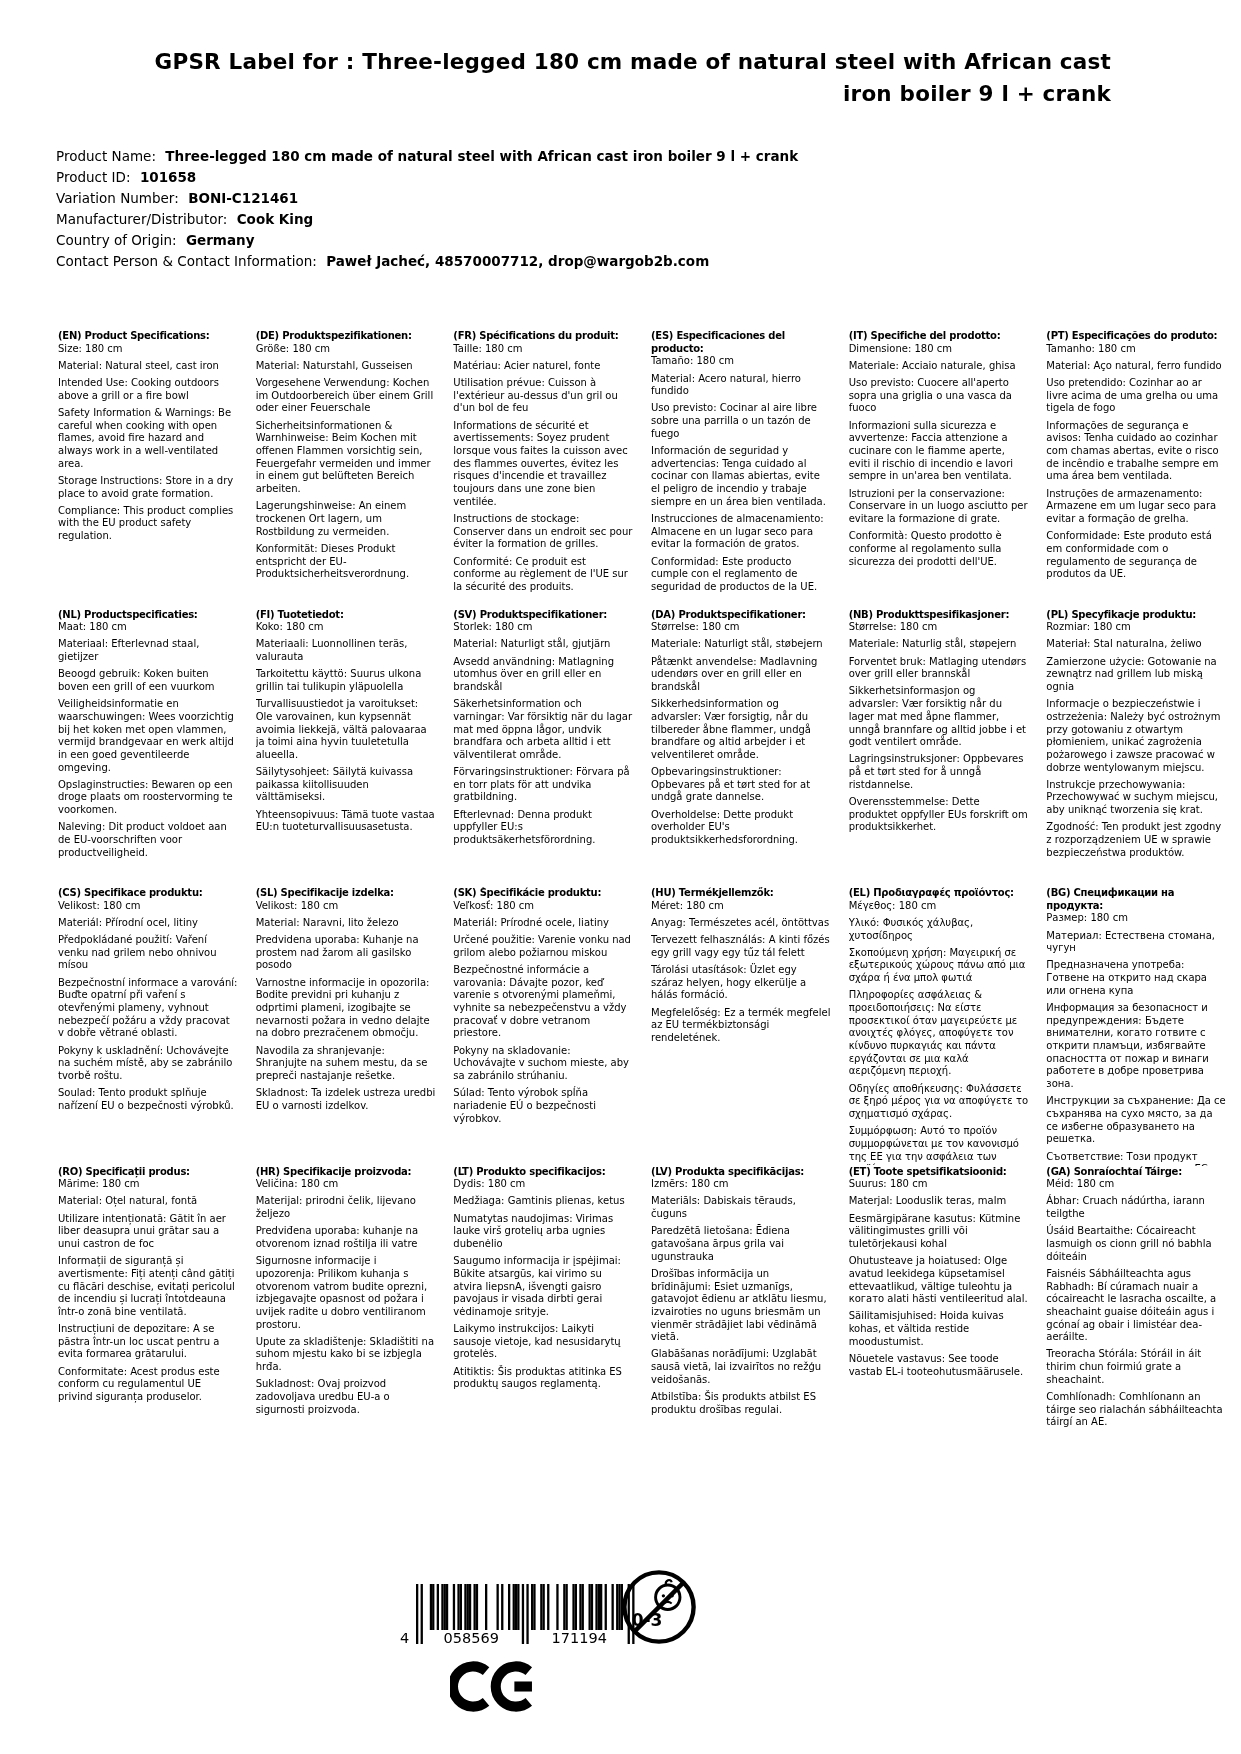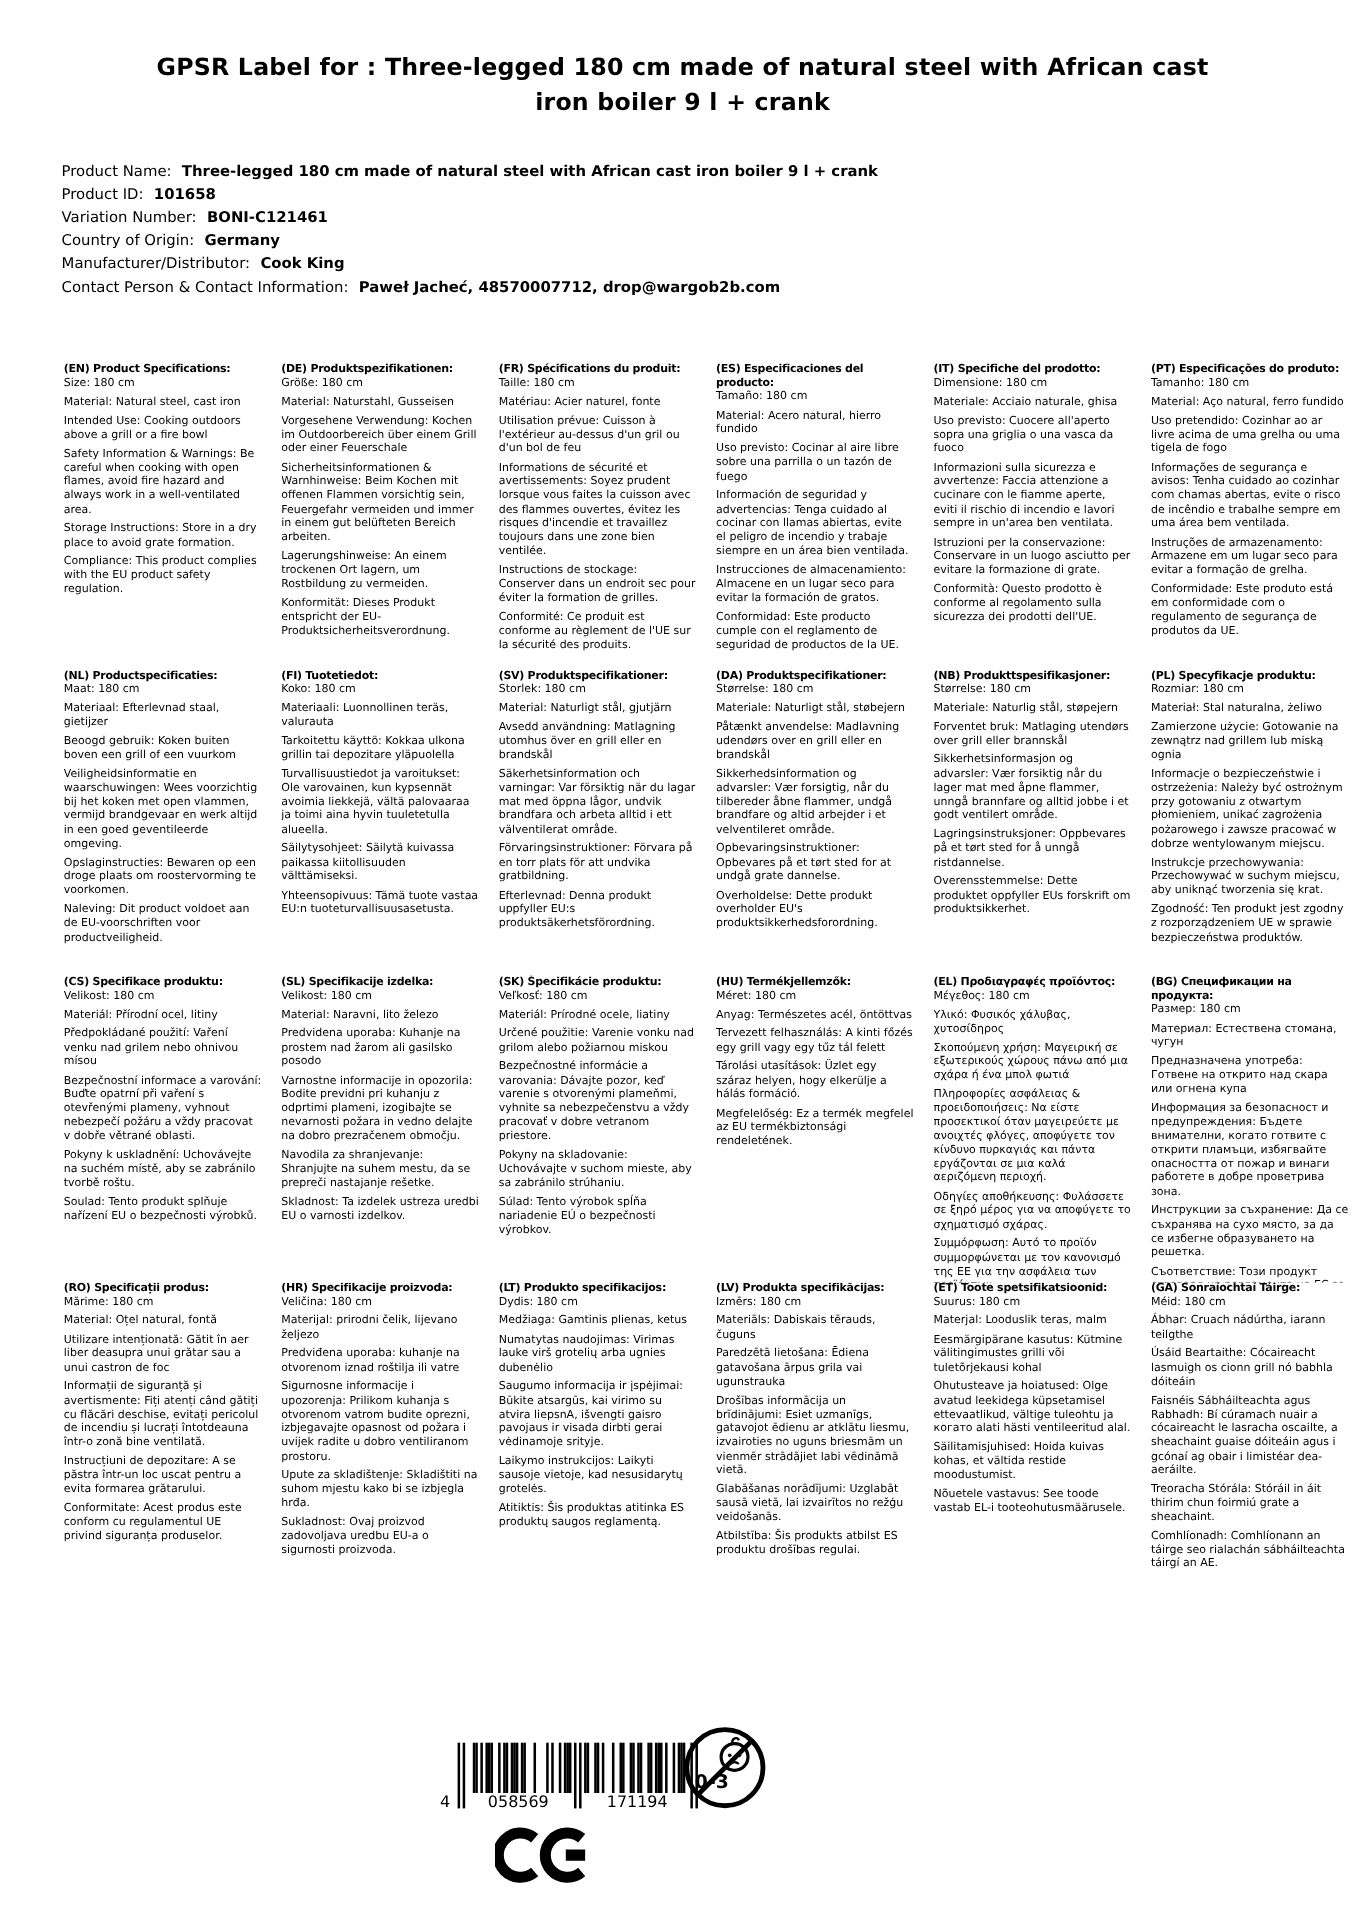--- a/index.html
+++ b/index.html
@@ -1,20 +1,20 @@
 <!DOCTYPE html>
 <html><head>
 <meta charset="utf-8">
 <style>
   *{margin:0;padding:0;box-sizing:border-box}
   html,body{background:#ffffff}
   body{width:1241px;font-family:"DejaVu Sans","Liberation Sans",sans-serif;color:#000}
   .page{position:relative;width:1241px;height:1754px;background:#fff;overflow:hidden}
 
-  .doc-title{position:absolute;top:46px;left:130px;right:130px;text-align:center;
+  .doc-title{position:absolute;top:46px;left:130px;right:130px;text-align:right;
     font-size:21.5px;font-weight:bold;line-height:1.5;letter-spacing:.2px}
 
   .product-info{position:absolute;top:146px;left:56px;right:40px;font-size:13.5px;line-height:1.55}
   .info-row{white-space:normal}
   .info-label{font-weight:normal}
   .info-value{font-weight:bold}
 
   .lang-grid{position:absolute;top:330px;left:58px;width:1168px;
     display:grid;grid-template-columns:repeat(6,1fr);column-gap:18px;grid-auto-rows:278.5px}
   .lang-block{overflow:hidden;font-size:10px;line-height:1.27}
@@ -31,22 +31,22 @@
 <body>
 
 <div class="page">
 
   <div class="doc-title">GPSR Label for : Three-legged 180 cm made of natural steel with African cast iron boiler 9 l + crank</div>
 
   <div class="product-info">
       <div class="info-row"><span class="info-label">Product Name:</span><span class="info-value">&nbsp; Three-legged 180 cm made of natural steel with African cast iron boiler 9 l + crank</span></div>
       <div class="info-row"><span class="info-label">Product ID:</span><span class="info-value">&nbsp; 101658</span></div>
       <div class="info-row"><span class="info-label">Variation Number:</span><span class="info-value">&nbsp; BONI-C121461</span></div>
+      <div class="info-row"><span class="info-label">Manufacturer/Distributor:</span><span class="info-value">&nbsp; Cook King</span></div>
       <div class="info-row"><span class="info-label">Country of Origin:</span><span class="info-value">&nbsp; Germany</span></div>
-      <div class="info-row"><span class="info-label">Manufacturer/Distributor:</span><span class="info-value">&nbsp; Cook King</span></div>
       <div class="info-row"><span class="info-label">Contact Person &amp; Contact Information:</span><span class="info-value">&nbsp; Paweł Jacheć, 48570007712, drop@wargob2b.com</span></div>
     </div>
 
   <div class="lang-grid">
       <div class="lang-block">
         <div class="lang-heading">(EN) Product Specifications:</div>
         <p class="spec-line">Size: 180 cm</p>
         <p class="spec-line">Material: Natural steel, cast iron</p>
         <p class="spec-line">Intended Use: Cooking outdoors above a grill or a fire bowl</p>
         <p class="spec-line">Safety Information &amp; Warnings: Be careful when cooking with open flames, avoid fire hazard and always work in a well-ventilated area.</p>
@@ -104,21 +104,21 @@
         <p class="spec-line">Materiaal: Efterlevnad staal, gietijzer</p>
         <p class="spec-line">Beoogd gebruik: Koken buiten boven een grill of een vuurkom</p>
         <p class="spec-line">Veiligheidsinformatie en waarschuwingen: Wees voorzichtig bij het koken met open vlammen, vermijd brandgevaar en werk altijd in een goed geventileerde omgeving.</p>
         <p class="spec-line">Opslaginstructies: Bewaren op een droge plaats om roostervorming te voorkomen.</p>
         <p class="spec-line">Naleving: Dit product voldoet aan de EU-voorschriften voor productveiligheid.</p>
       </div>
       <div class="lang-block">
         <div class="lang-heading">(FI) Tuotetiedot:</div>
         <p class="spec-line">Koko: 180 cm</p>
         <p class="spec-line">Materiaali: Luonnollinen teräs, valurauta</p>
-        <p class="spec-line">Tarkoitettu käyttö: Kokkaa ulkona grillin tai depozitare yläpuolella</p>
+        <p class="spec-line">Tarkoitettu käyttö: Suurus ulkona grillin tai tulikupin yläpuolella</p>
         <p class="spec-line">Turvallisuustiedot ja varoitukset: Ole varovainen, kun kypsennät avoimia liekkejä, vältä palovaaraa ja toimi aina hyvin tuuletetulla alueella.</p>
         <p class="spec-line">Säilytysohjeet: Säilytä kuivassa paikassa kiitollisuuden välttämiseksi.</p>
         <p class="spec-line">Yhteensopivuus: Tämä tuote vastaa EU:n tuoteturvallisuusasetusta.</p>
       </div>
       <div class="lang-block">
         <div class="lang-heading">(SV) Produktspecifikationer:</div>
         <p class="spec-line">Storlek: 180 cm</p>
         <p class="spec-line">Material: Naturligt stål, gjutjärn</p>
         <p class="spec-line">Avsedd användning: Matlagning utomhus över en grill eller en brandskål</p>
         <p class="spec-line">Säkerhetsinformation och varningar: Var försiktig när du lagar mat med öppna lågor, undvik brandfara och arbeta alltid i ett välventilerat område.</p>

